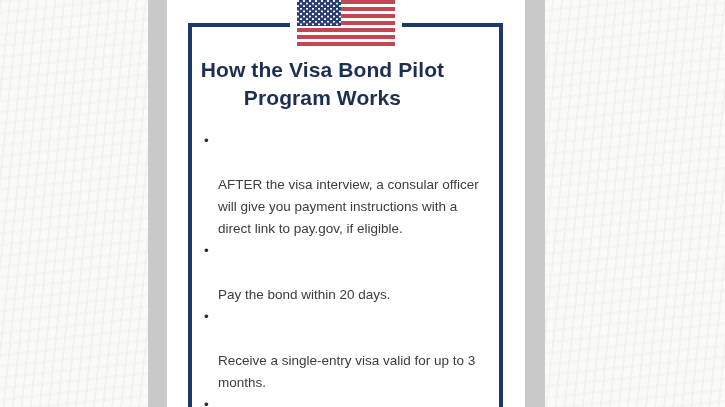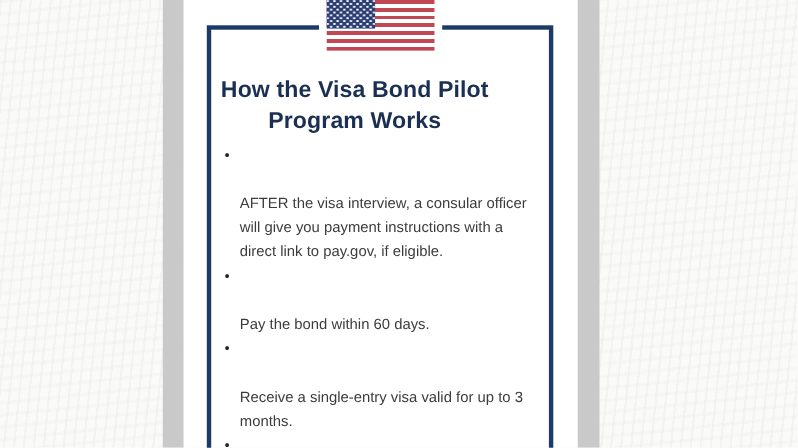--- a/index.html
+++ b/index.html
@@ -86,21 +86,20 @@
     left: 188px;
     top: 56px;
     width: 269px;
     text-align: center;
     font-size: 21px;
     line-height: 28px;
     font-weight: 700;
     color: #1b2f52;
     white-space: pre-line;
     letter-spacing: 0.1px;
-    margin-top: 12px;
   }
   .bullet-list {
     position: absolute;
     left: 204px;
     top: 130px;
     width: 296px;
     margin: 0;
     padding: 0;
     list-style: none;
   }
@@ -142,21 +141,21 @@
 
   <ul class="bullet-list">
     <li>
       <span class="dot">•</span>
       <span>AFTER the visa interview, a consular officer
 will give you payment instructions with a
 direct link to pay.gov, if eligible.</span>
     </li>
     <li>
       <span class="dot">•</span>
-      <span>Pay the bond within 60 days.</span>
+      <span>Pay the bond within 20 days.</span>
     </li>
     <li>
       <span class="dot">•</span>
       <span>Receive a single-entry visa valid for up to 3
 months.</span>
     </li>
     <li>
       <span class="dot">•</span>
       
     </li>

